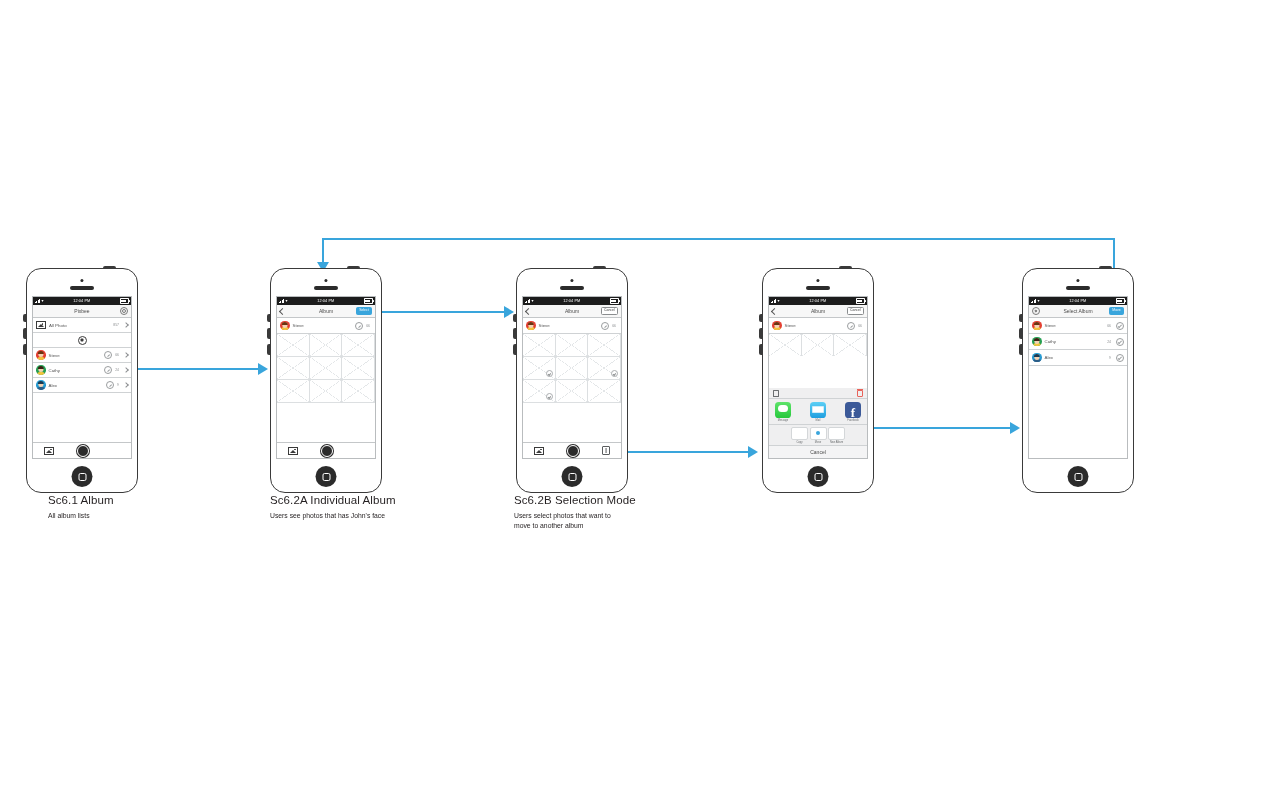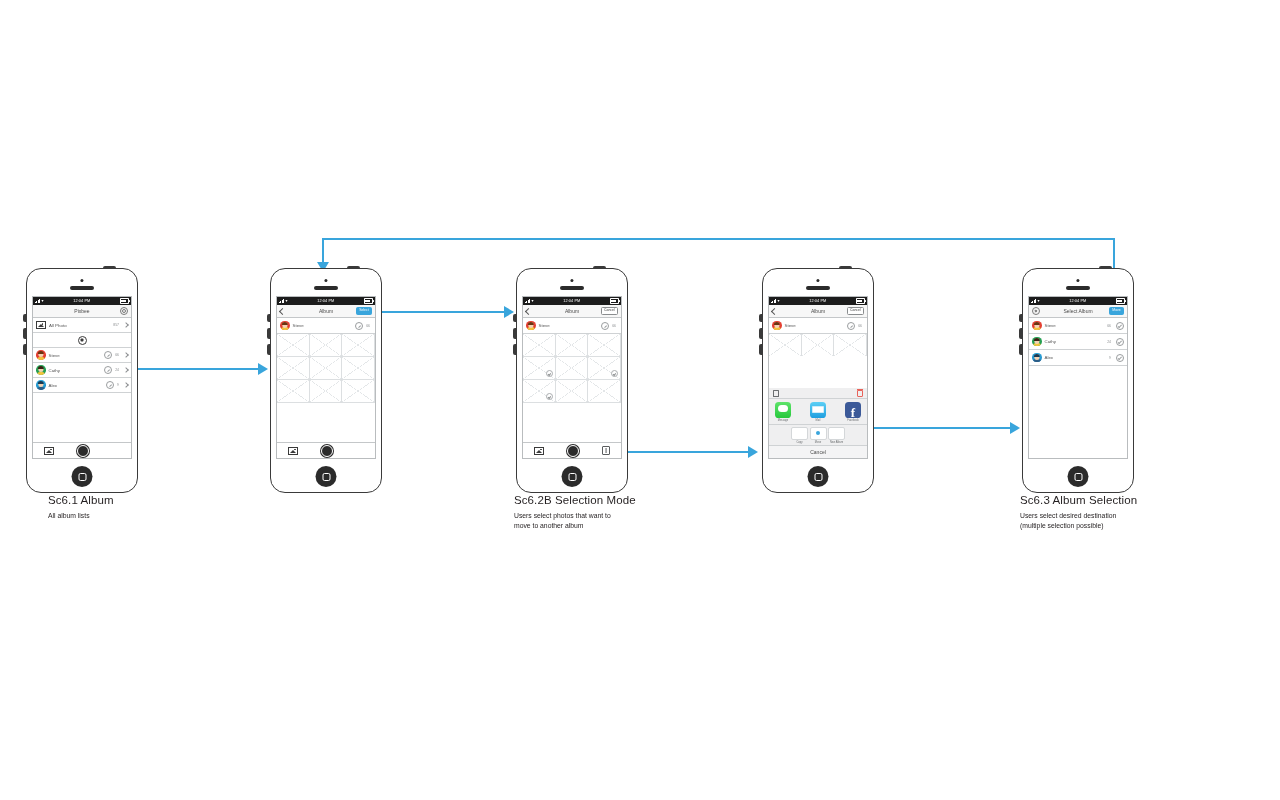--- a/index.html
+++ b/index.html
@@ -632,27 +632,26 @@
       </div>
     </div>
     <div class="phone-home"></div>
   </div>
 
   <div class="caption" style="left:24px; top:494px; width:230px;margin-left:24px;">
     <div class="cap-title">Sc6.1 Album</div>
     <div class="cap-sub" style="white-space:pre-line;">All album lists</div>
   </div>
 
+  <div class="caption" style="left:270px; top:494px; width:230px;">
+    <div class="cap-title">Sc6.2A Individual Album</div>
+    <div class="cap-sub" style="white-space:pre-line;">Users see photos that has John's face</div>
+  </div>
 
   <div class="caption" style="left:514px; top:494px; width:230px;">
     <div class="cap-title">Sc6.2B Selection Mode</div>
     <div class="cap-sub" style="white-space:pre-line;">Users select photos that want to
 move to another album</div>
   </div>
 
 
-  <div class="caption" style="left:1020px; top:494px; width:240px;">
-    <div class="cap-title">Sc6.3 Album Selection</div>
-    <div class="cap-sub" style="white-space:pre-line;">Users select desired destination
-(multiple selection possible)</div>
-  </div>
 
 </div>
 
 </body></html>

